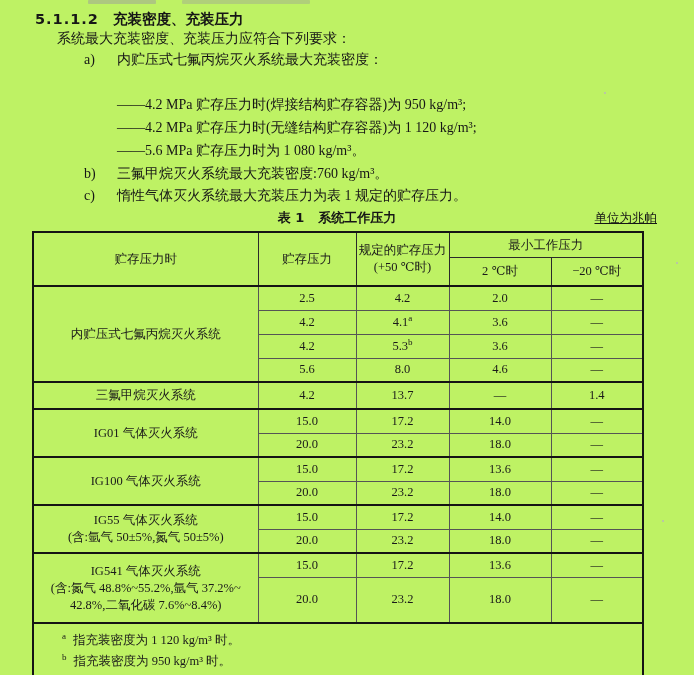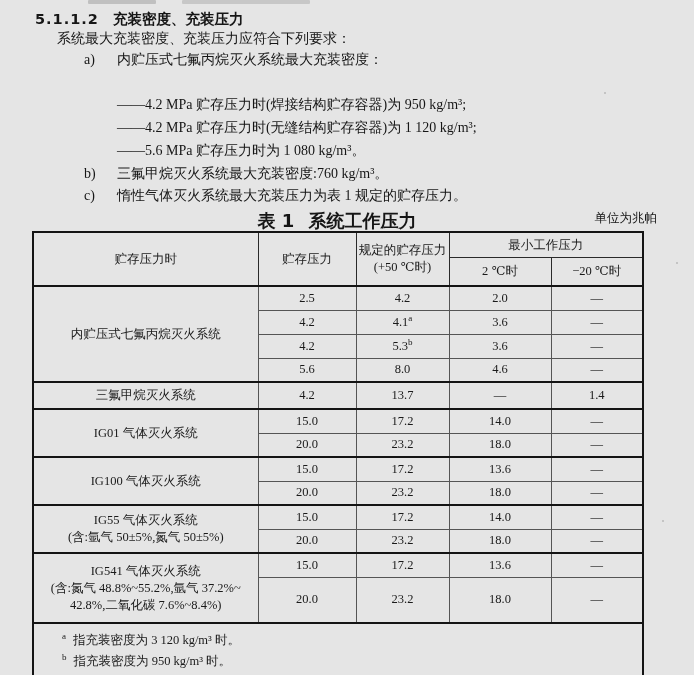--- a/index.html
+++ b/index.html
@@ -1,32 +1,32 @@
 <!DOCTYPE html>
 <html><head>
 <meta charset="utf-8">
 <style>
   html,body{margin:0;padding:0;}
   .page{
     position:relative; width:694px; height:675px;
-    background:#e5e5e5; color:#161616; overflow:hidden;
+    background:#bef264; color:#161616; overflow:hidden;
     font-family:"Liberation Serif","DejaVu Serif",serif;
   }
   
   .artifact{position:absolute; top:0; height:4px; background:#9c9c9c; opacity:.5; border-radius:1px;}
   .speck{position:absolute; width:2px; height:2px; background:#b9b9b9; border-radius:50%;}
 
   .line{position:absolute; font-size:14px; line-height:18px; white-space:nowrap;}
   .heading{font-family:"DejaVu Sans","Liberation Sans",sans-serif; font-weight:bold; font-size:14.5px;}
   .heading .num{letter-spacing:1px; margin-right:14px;}
   .item-label{display:inline-block; width:33px;}
 
   .caption{
     position:absolute; left:32px; width:610px; text-align:center;
-    font-family:"DejaVu Sans","Liberation Sans",sans-serif; font-weight:bold; font-size:18px;
+    font-family:"DejaVu Sans","Liberation Sans",sans-serif; font-weight:bold; font-size:13px;
   }
   .caption .cap-num{margin-right:14px;}
   .unit-note{position:absolute; font-size:12.5px;}
 
   table.gb{
     position:absolute; left:32px; top:231px; width:610px;
     border-collapse:collapse; table-layout:fixed;
     border:2px solid #141414;
   }
   table.gb th, table.gb td{
@@ -79,21 +79,21 @@
     <span class="item-label">b)</span><span>三氟甲烷灭火系统最大充装密度:760 kg/m³。</span>
   </div>
 
   <div class="line" style="left:84px; top:187px;">
     <span class="item-label">c)</span><span>惰性气体灭火系统最大充装压力为表 1 规定的贮存压力。</span>
   </div>
 
   <div class="caption" style="top:209px;">
     <span class="cap-num">表 1</span><span>系统工作压力</span>
   </div>
-  <div class="unit-note" style="top:210px; right:37px;">单位为兆帕</div>
+  <div class="unit-note" style="top:210px; right:37px;text-decoration:underline;">单位为兆帕</div>
 
   <table class="gb">
     <colgroup>
       <col style="width:225px">
         <col style="width:98px">
         <col style="width:93px">
         <col style="width:102px">
         <col style="width:92px">
     </colgroup>
     <thead>
@@ -214,21 +214,21 @@
       <tr class="tall">
         <td>20.0</td>
         <td>23.2</td>
         <td>18.0</td>
         <td>—</td>
       </tr>
 
       <tr class="fnrow">
         <td colspan="5">
           <div class="fnline">
-            <sup>a</sup><span>指充装密度为 3 120 kg/m³ 时。</span>
+            <sup>a</sup><span>指充装密度为 1 120 kg/m³ 时。</span>
           </div>
           <div class="fnline">
             <sup>b</sup><span>指充装密度为 950 kg/m³ 时。</span>
           </div>
         </td>
       </tr>
     </tbody>
   </table>
 
 </div>

